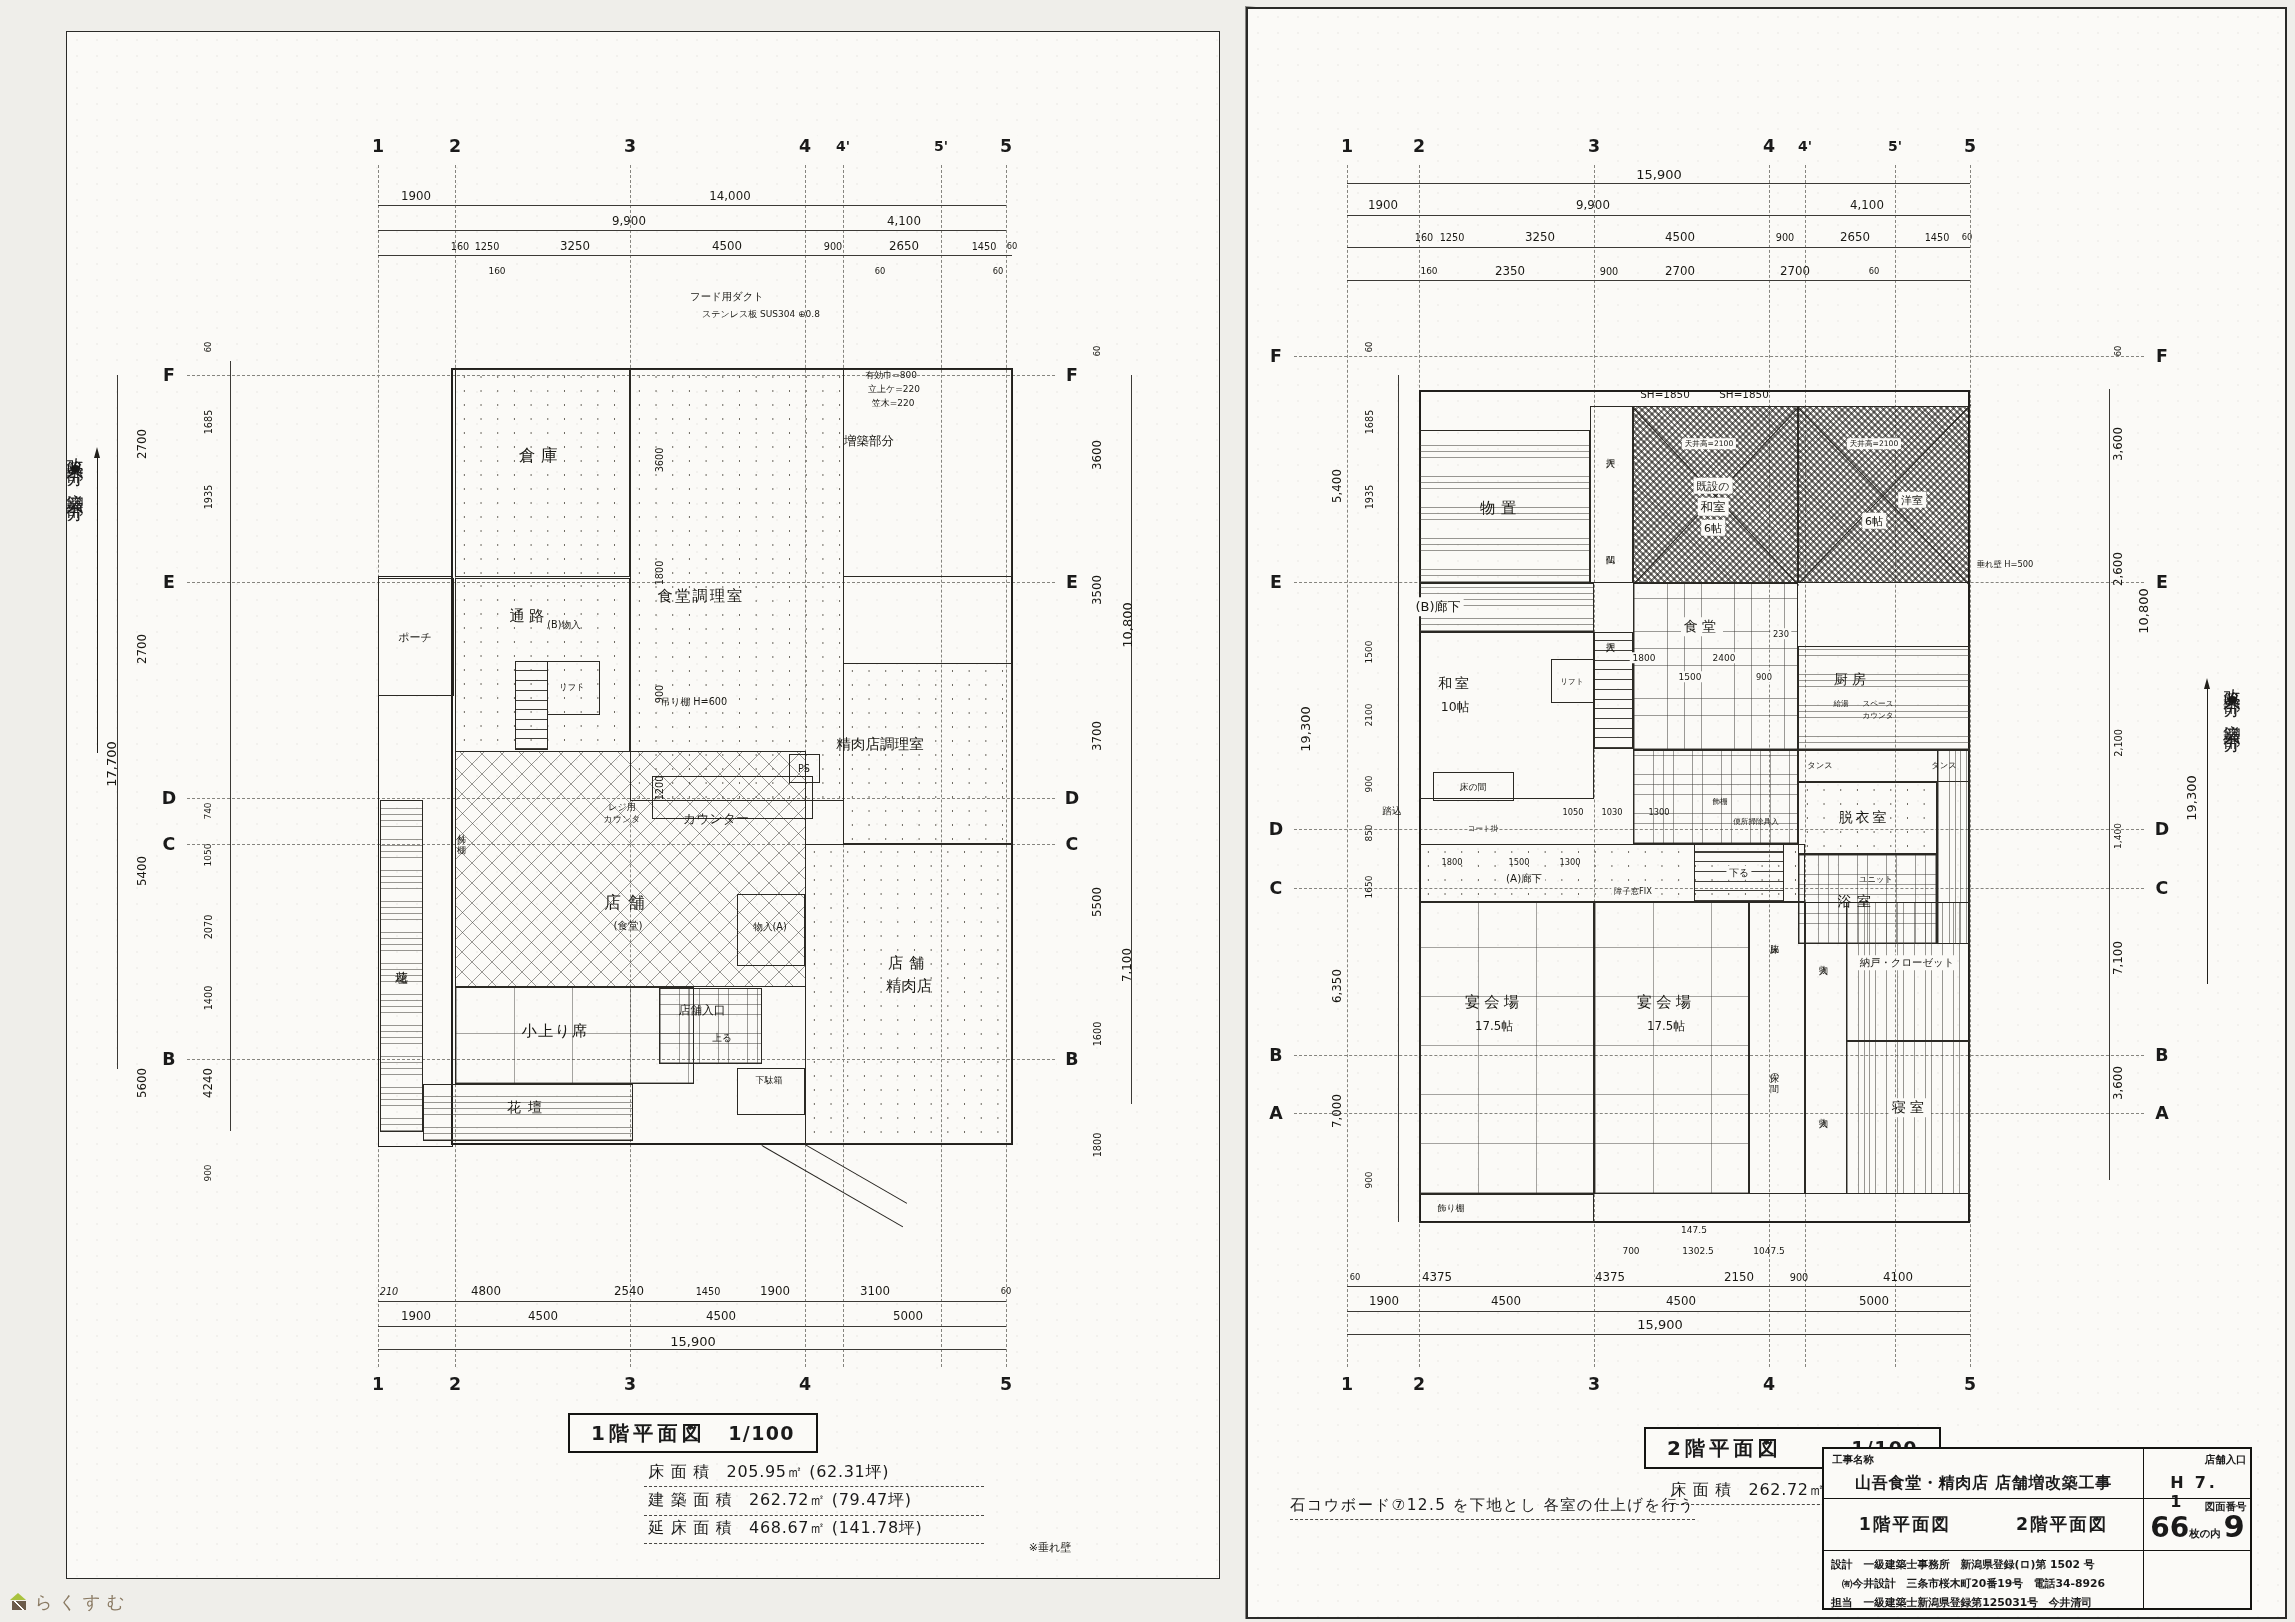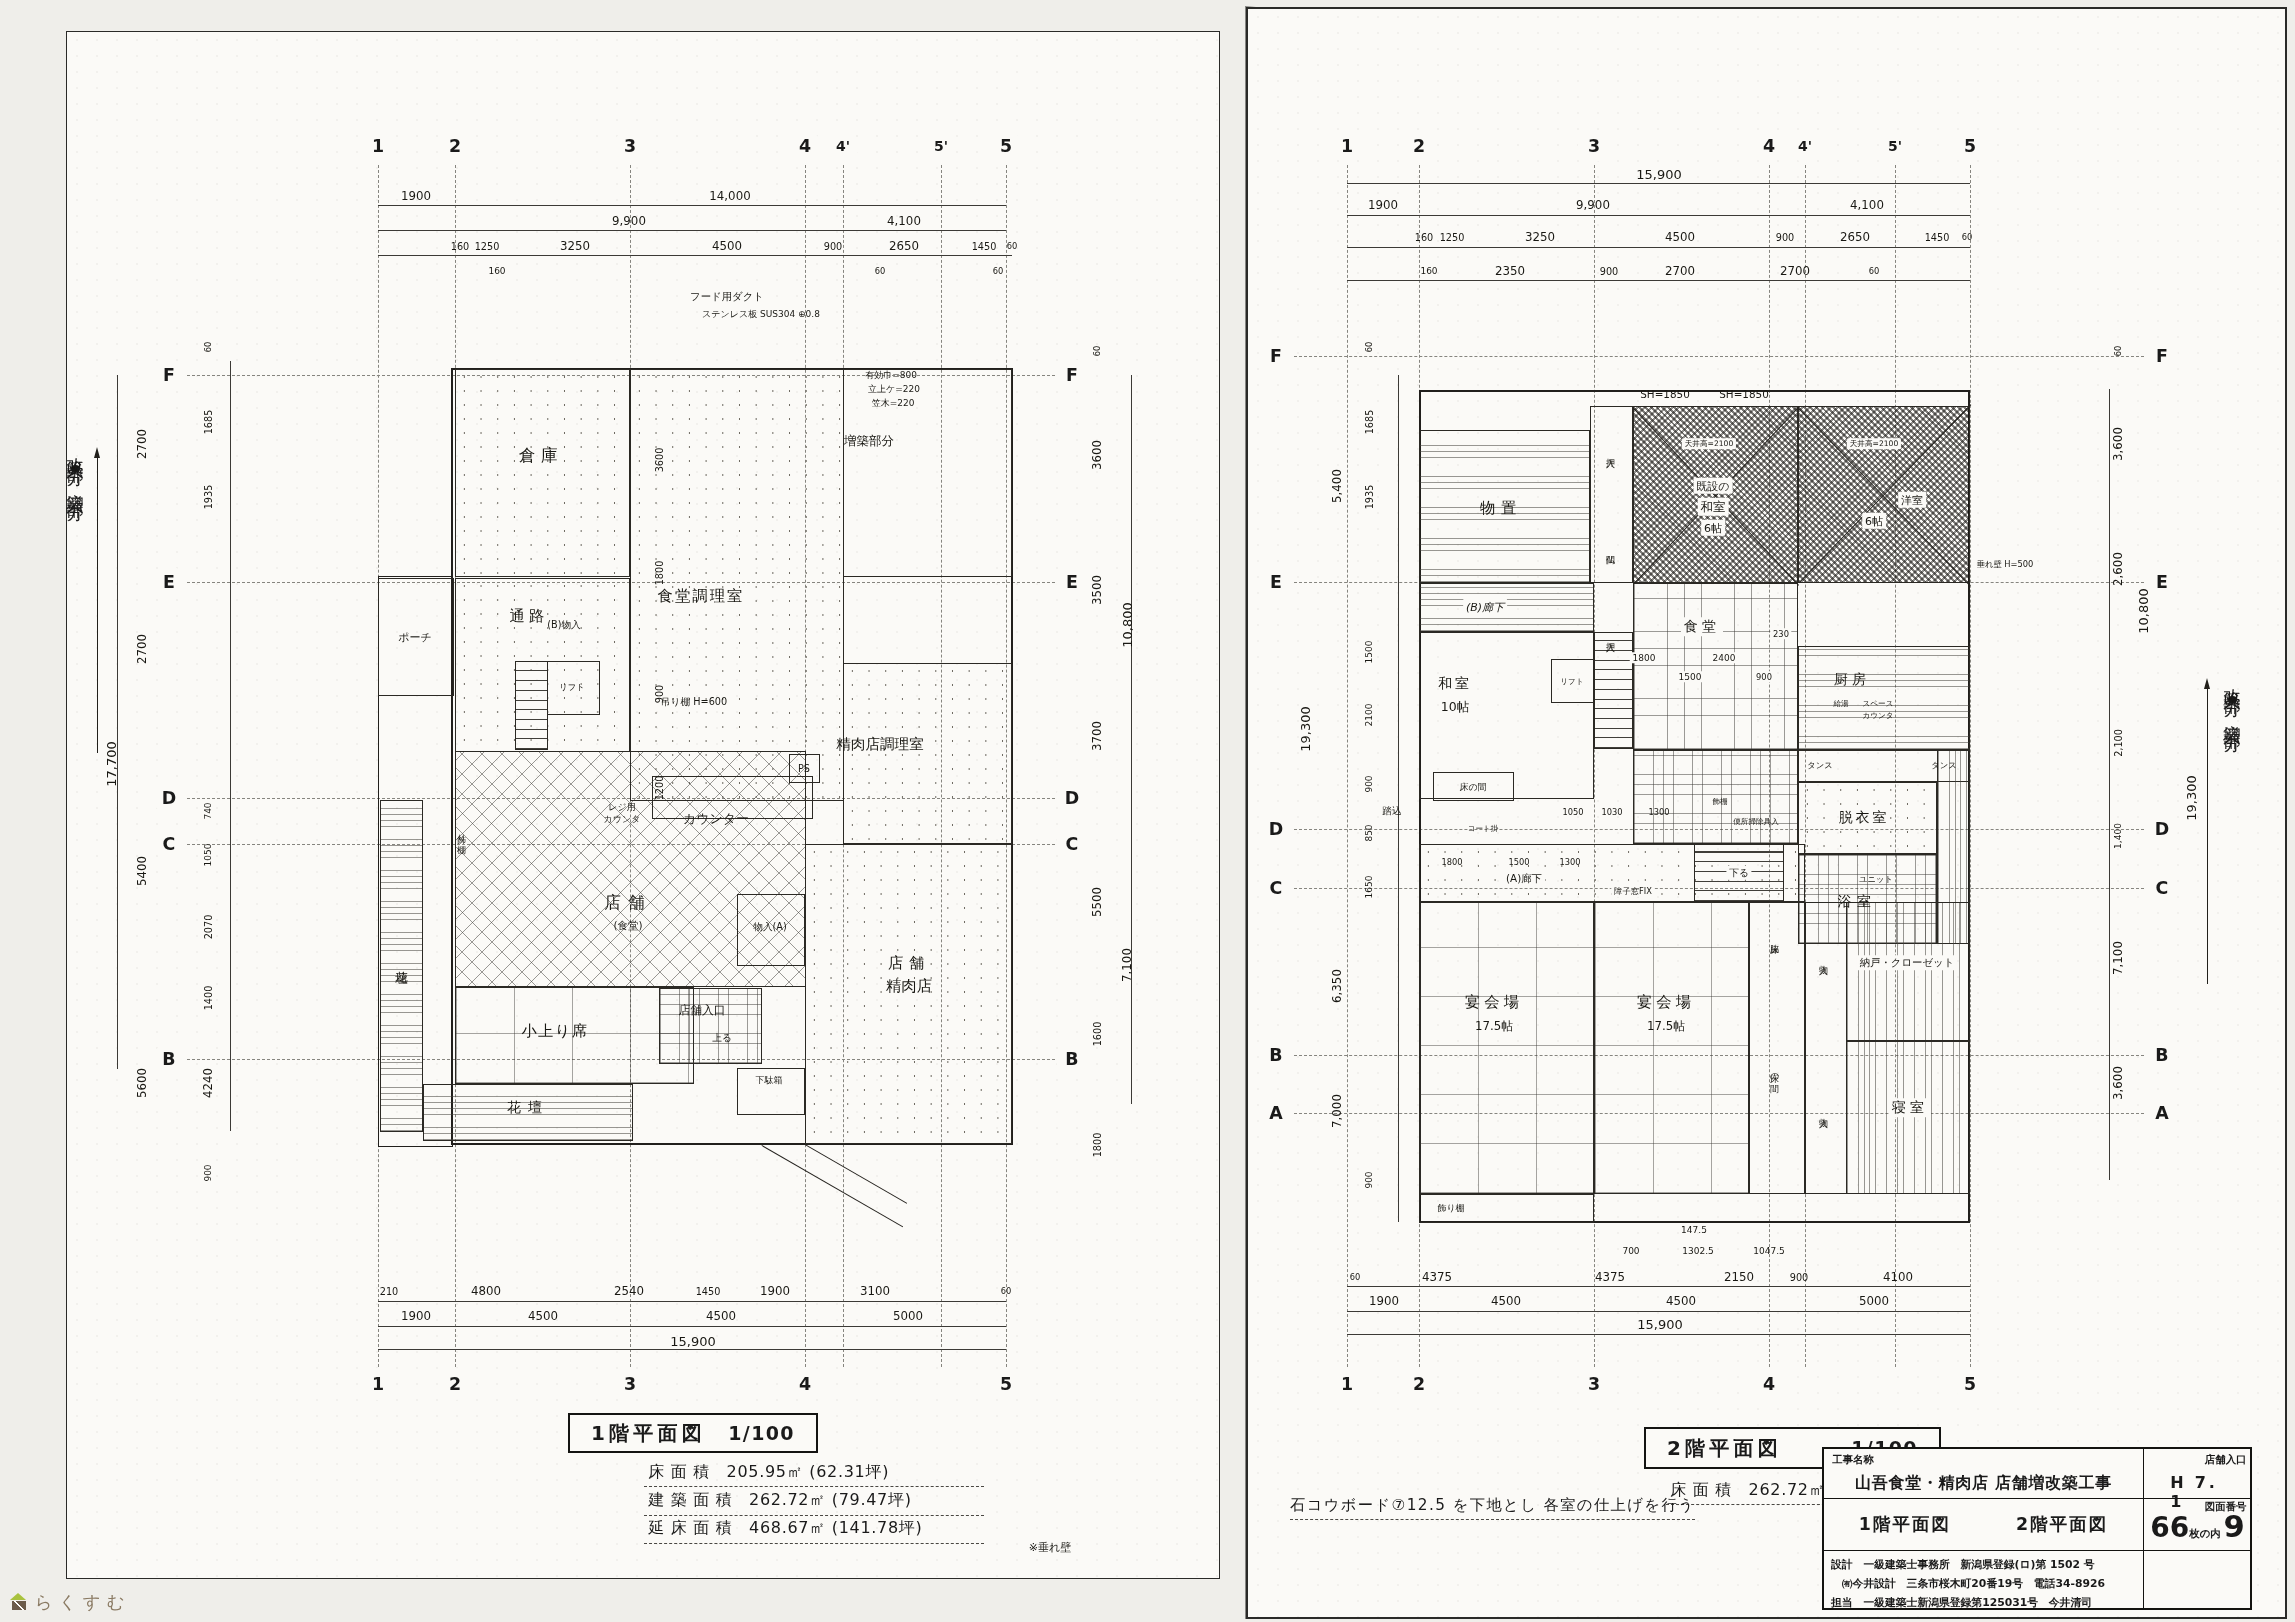--- a/index.html
+++ b/index.html
@@ -277,21 +277,21 @@
     <div class="txt" style="left: 487px; top: 246px; font-size: 9.7px; letter-spacing: 0px;">1250</div>
     <div class="txt" style="left: 575px; top: 246px; font-size: 11.8px; letter-spacing: 0px;">3250</div>
     <div class="txt" style="left: 727px; top: 246px; font-size: 11.8px; letter-spacing: 0px;">4500</div>
     <div class="txt" style="left: 833px; top: 246px; font-size: 9.7px; letter-spacing: 0px;">900</div>
     <div class="txt" style="left: 904px; top: 246px; font-size: 11.8px; letter-spacing: 0px;">2650</div>
     <div class="txt" style="left: 984px; top: 246px; font-size: 9.7px; letter-spacing: 0px;">1450</div>
     <div class="txt" style="left: 1012px; top: 246px; font-size: 8.3px; letter-spacing: 0px;">60</div>
     <div class="txt" style="left: 497px; top: 271px; font-size: 9px; letter-spacing: 0px;">160</div>
     <div class="txt" style="left: 880px; top: 271px; font-size: 8.3px; letter-spacing: 0px;">60</div>
     <div class="txt" style="left: 998px; top: 271px; font-size: 8.3px; letter-spacing: 0px;">60</div>
-    <div class="txt" style="left: 389px; top: 1291px; font-size: 9.7px; letter-spacing: 0px;">210</div>
+    <div class="txt" style="left: 389px; top: 1291px; font-size: 9.7px; letter-spacing: 0px; font-style: italic;">210</div>
     <div class="txt" style="left: 486px; top: 1291px; font-size: 11.8px; letter-spacing: 0px;">4800</div>
     <div class="txt" style="left: 629px; top: 1291px; font-size: 11.8px; letter-spacing: 0px;">2540</div>
     <div class="txt" style="left: 708px; top: 1291px; font-size: 9.7px; letter-spacing: 0px;">1450</div>
     <div class="txt" style="left: 775px; top: 1291px; font-size: 11.8px; letter-spacing: 0px;">1900</div>
     <div class="txt" style="left: 875px; top: 1291px; font-size: 11.8px; letter-spacing: 0px;">3100</div>
     <div class="txt" style="left: 1006px; top: 1291px; font-size: 8.3px; letter-spacing: 0px;">60</div>
     <div class="txt" style="left: 416px; top: 1316px; font-size: 11.8px; letter-spacing: 0px;">1900</div>
     <div class="txt" style="left: 543px; top: 1316px; font-size: 11.8px; letter-spacing: 0px;">4500</div>
     <div class="txt" style="left: 721px; top: 1316px; font-size: 11.8px; letter-spacing: 0px;">4500</div>
     <div class="txt" style="left: 908px; top: 1316px; font-size: 11.8px; letter-spacing: 0px;">5000</div>
@@ -402,21 +402,21 @@
     <div class="txt vert" style="left: 1610px; top: 451px; font-size: 9px; letter-spacing: 0px;">押入</div>
     <div class="txt vert" style="left: 1610px; top: 548px; font-size: 9px; letter-spacing: 0px;">仏間</div>
     <div class="txt vert" style="left: 1610px; top: 635px; font-size: 9px; letter-spacing: 0px;">押入</div>
     <div class="txt chip" style="left: 1709px; top: 444px; font-size: 7.6px; letter-spacing: 0px;">天井高=2100</div>
     <div class="txt chip" style="left: 1874px; top: 444px; font-size: 7.6px; letter-spacing: 0px;">天井高=2100</div>
     <div class="txt chip" style="left: 1713px; top: 486px; font-size: 11px; letter-spacing: 0px;">既設の</div>
     <div class="txt chip" style="left: 1713px; top: 507px; font-size: 12.5px; letter-spacing: 0px;">和室</div>
     <div class="txt chip" style="left: 1713px; top: 528px; font-size: 11px; letter-spacing: 0px;">6帖</div>
     <div class="txt chip" style="left: 1912px; top: 500px; font-size: 11px; letter-spacing: 0px;">洋室</div>
     <div class="txt chip" style="left: 1874px; top: 521px; font-size: 11px; letter-spacing: 0px;">6帖</div>
-    <div class="txt chip" style="left: 1485px; top: 607px; font-size: 11px; letter-spacing: 0px; font-style: italic;">(B)廊下</div>
+    <div class="txt chip" style="left: 1438px; top: 607px; font-size: 13px; letter-spacing: 0px;">(B)廊下</div>
     <div class="txt chip" style="left: 1702px; top: 627px; font-size: 14px; letter-spacing: 4.2px;">食堂</div>
     <div class="txt" style="left: 1455px; top: 684px; font-size: 14px; letter-spacing: 2.8px;">和室</div>
     <div class="txt" style="left: 1455px; top: 707px; font-size: 12.5px; letter-spacing: 0px;">10帖</div>
     <div class="txt" style="left: 1572px; top: 682px; font-size: 7.6px; letter-spacing: 0px;">リフト</div>
     <div class="txt" style="left: 1473px; top: 787px; font-size: 9px; letter-spacing: 0px;">床の間</div>
     <div class="txt" style="left: 1392px; top: 811px; font-size: 9.7px; letter-spacing: 0px;">踏込</div>
     <div class="txt" style="left: 1483px; top: 829px; font-size: 7.6px; letter-spacing: 0px;">コート掛</div>
     <div class="txt" style="left: 1720px; top: 802px; font-size: 7.6px; letter-spacing: 0px;">飾棚</div>
     <div class="txt" style="left: 1756px; top: 822px; font-size: 7.6px; letter-spacing: 0px;">便所掃除具入</div>
     <div class="txt chip" style="left: 1739px; top: 873px; font-size: 9.7px; letter-spacing: 0px;">下る</div>

